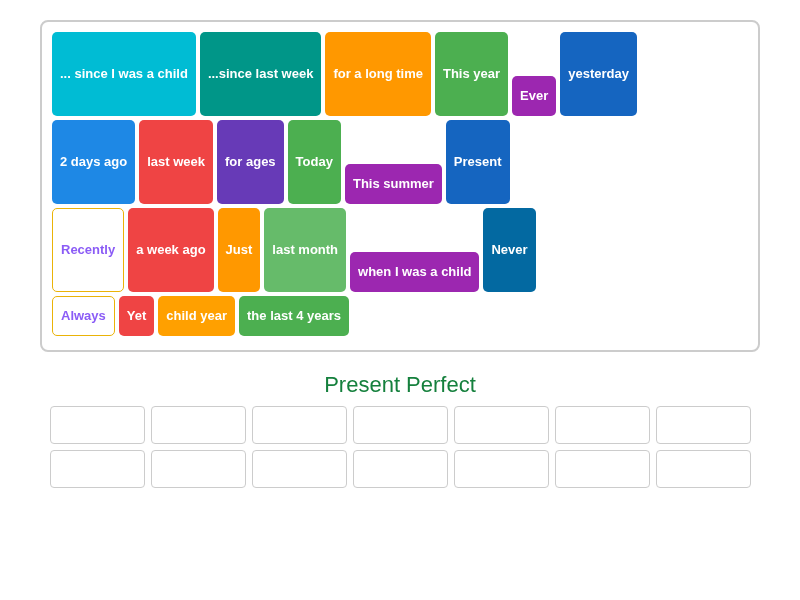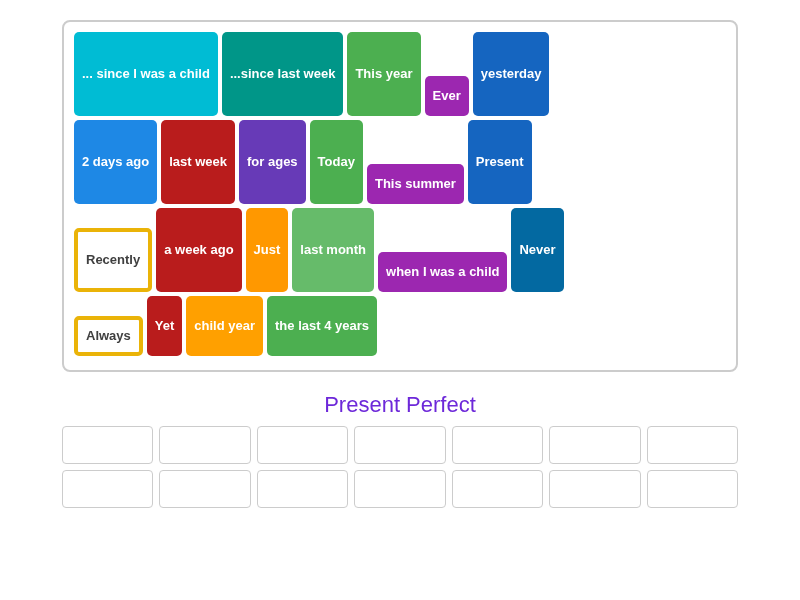--- a/index.html
+++ b/index.html
@@ -5,21 +5,21 @@
     * { box-sizing: border-box; margin: 0; padding: 0; }
     body {
       background: #fff;
       font-family: Arial, sans-serif;
       width: 800px;
       height: 600px;
       overflow: hidden;
     }
 
     .main-container {
-      padding: 20px 62px;
+      padding: 20px 40px;
     }
 
     
     .tiles-container {
       border: 2px solid #ccc;
       border-radius: 8px;
       padding: 10px;
       margin-bottom: 20px;
       background: #fff;
     }
@@ -45,34 +45,34 @@
       line-height: 1.2;
       min-height: 40px;
     }
 
     .tile.cyan { background-color: #00bcd4; }
     .tile.teal { background-color: #009688; }
     .tile.orange { background-color: #ff9800; }
     .tile.green { background-color: #4caf50; }
     .tile.purple { background-color: #9c27b0; margin-top: 44px; }
     .tile.dark-blue { background-color: #1565c0; }
-    .tile.red { background-color: #b91c1c; }
+    .tile.red { background-color: #ef4444; }
     .tile.blue { background-color: #1e88e5; }
     .tile.light-green { background-color: #66bb6a; }
     .tile.deep-purple { background-color: #673ab7; }
     .tile.amber { background-color: #ffa000; }
     .tile.indigo { background-color: #0369a1; text-align: right; }
-    .tile.white-text { background-color: #fff; color: #404040; border: 4px solid #eab308; margin-top: 20px; }
+    .tile.white-text { background-color: #fff; color: #8b5cf6; border: 1px solid #eab308; }
 
     
     .section-title {
       text-align: center;
       font-size: 22px;
       font-weight: 400;
-      color: #6d28d9;
+      color: #15803d;
       margin: 10px 0 8px 0;
     }
 
     
     .drop-boxes {
       display: flex;
       flex-direction: column;
       gap: 6px;
       margin-bottom: 10px;
     }
@@ -94,20 +94,21 @@
 </head>
 <body>
 
 <div class="main-container">
 
   <div class="tiles-container">
     <div id="tiles-rows">
         <div class="tiles-row">
           <div class="tile cyan">... since I was a child</div>
           <div class="tile teal">...since last week</div>
+          <div class="tile orange">for a long time</div>
           <div class="tile green">This year</div>
           <div class="tile purple">Ever</div>
           <div class="tile dark-blue">yesterday</div>
         </div>
         <div class="tiles-row">
           <div class="tile blue">2 days ago</div>
           <div class="tile red">last week</div>
           <div class="tile deep-purple">for ages</div>
           <div class="tile green">Today</div>
           <div class="tile purple">This summer</div>

